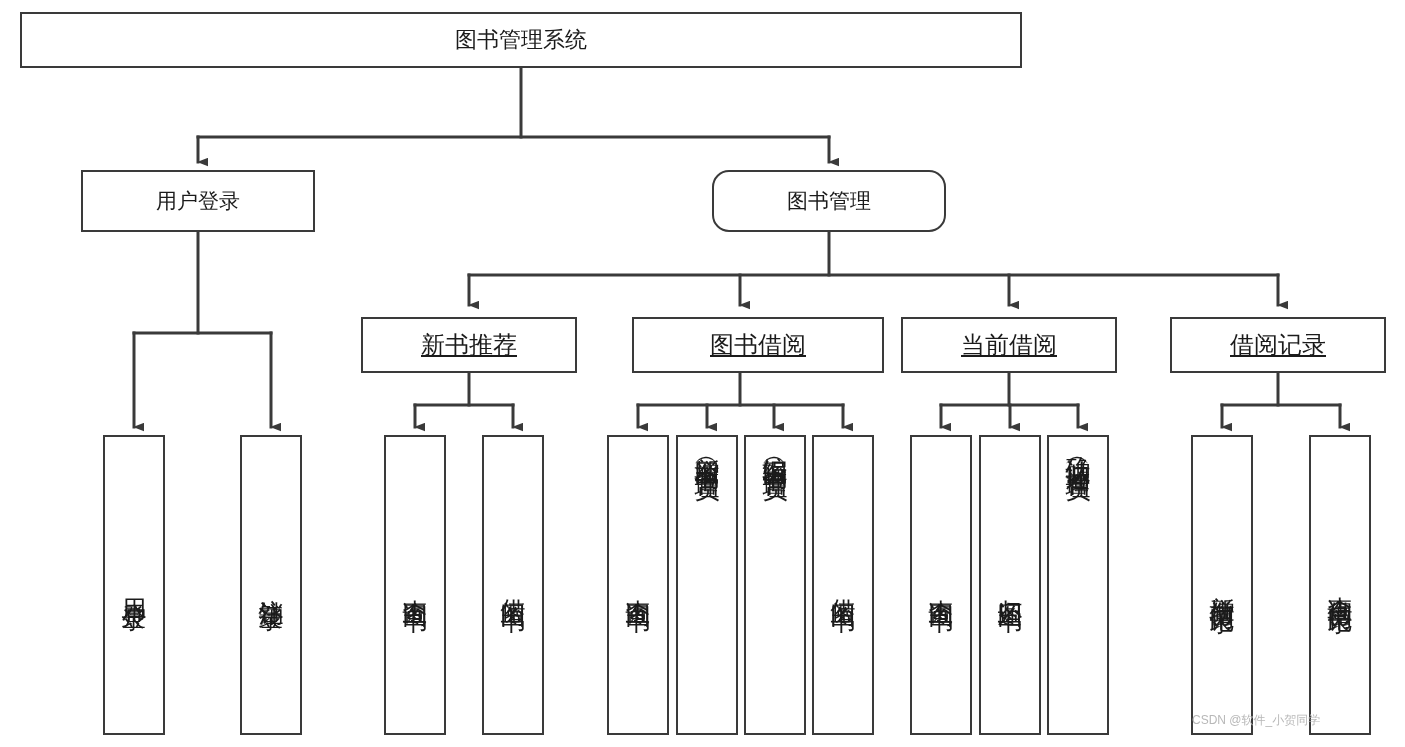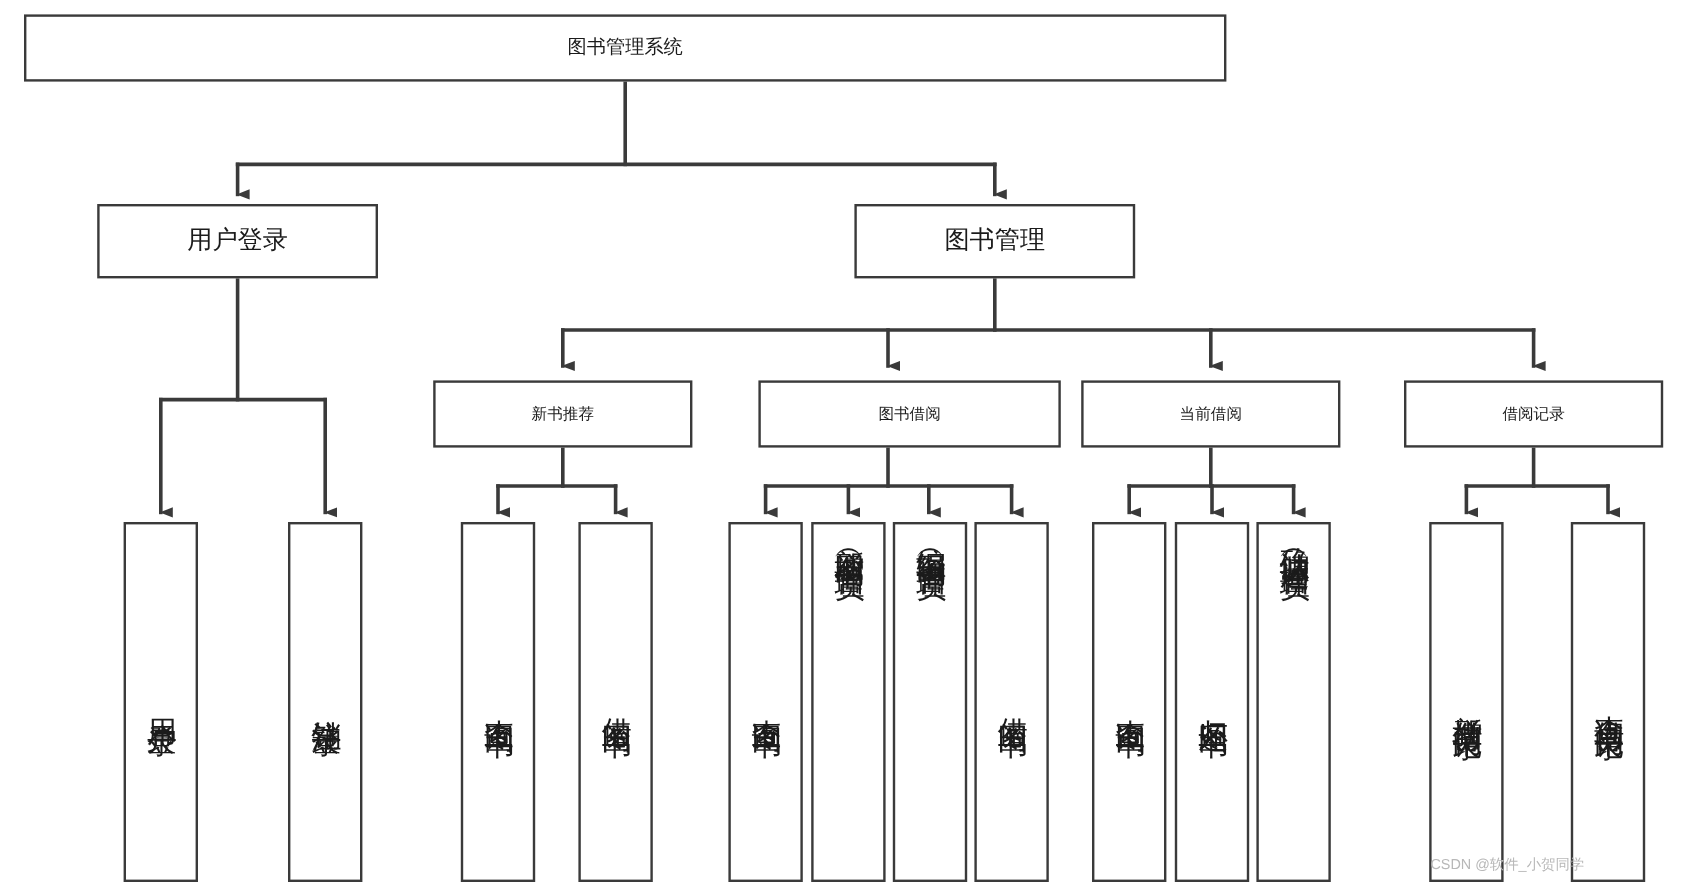--- a/index.html
+++ b/index.html
@@ -36,27 +36,28 @@
     overflow: hidden;
   }
   .node-label {
     color: #1b1b1b;
     font-family: "Liberation Sans", "DejaVu Sans", sans-serif;
     text-align: center;
     line-height: 1.06;
     white-space: pre;
   }
   .node-root .node-label {
-    font-size: 16px;
+    font-size: 22px;
   }
   .node-level2 .node-label {
     font-size: 21px;
   }
   .node-level3 .node-label {
-    font-size: 13px;
+    font-size: 24px;
+    text-decoration: underline;
   }
   .node-leaf {
     align-items: flex-start;
     justify-content: center;
     padding-top: 0px;
   }
   .node-leaf .node-label {
     writing-mode: vertical-rl;
     text-orientation: upright;
     font-size: 25px;
@@ -138,21 +139,21 @@
     </g>
   </svg>
 
   <div class="node-box node-root" style="left:20px; top:12px; width:1002px; height:56px;">
     <span class="node-label">图书管理系统</span>
   </div>
 
   <div class="node-box node-level2" style="left:81px; top:170px; width:234px; height:62px;">
     <span class="node-label">用户登录</span>
   </div>
-  <div class="node-box node-level2" style="left:712px; top:170px; width:234px; height:62px;">
+  <div class="node-box node-level2" style="left:712px; top:170px; width:234px; height:62px;border-radius:17px;">
     <span class="node-label">图书管理</span>
   </div>
 
   <div class="node-box node-level3" style="left:361px; top:317px; width:216px; height:56px;">
     <span class="node-label">新书推荐</span>
   </div>
   <div class="node-box node-level3" style="left:632px; top:317px; width:252px; height:56px;">
     <span class="node-label">图书借阅</span>
   </div>
   <div class="node-box node-level3" style="left:1170px; top:317px; width:216px; height:56px;">

